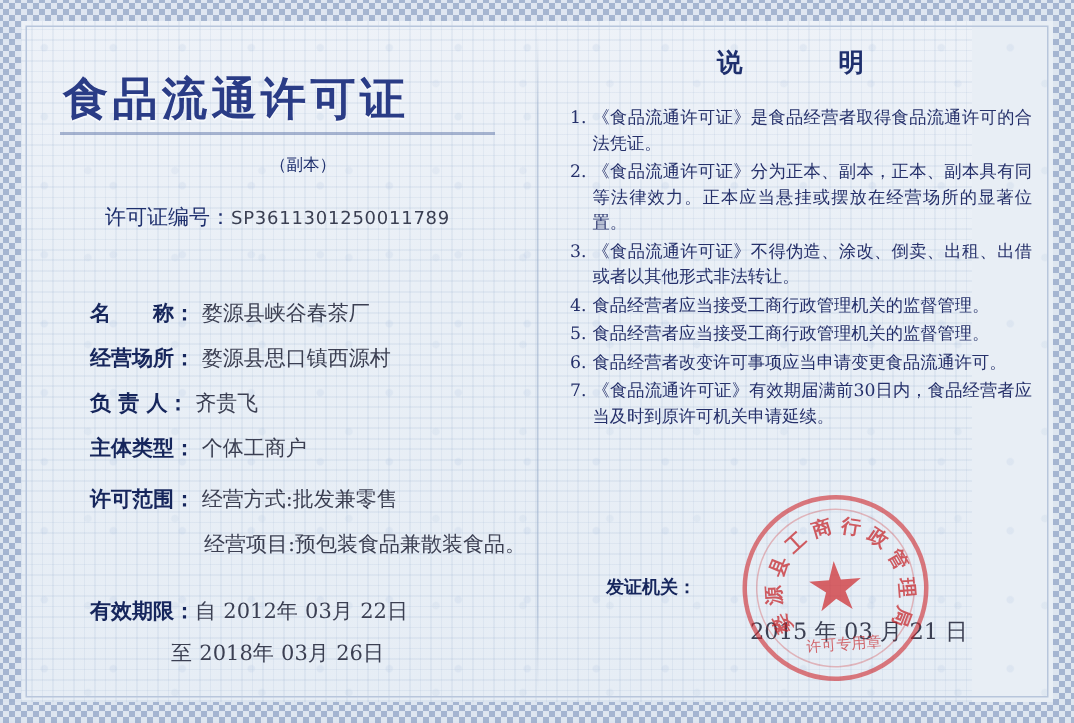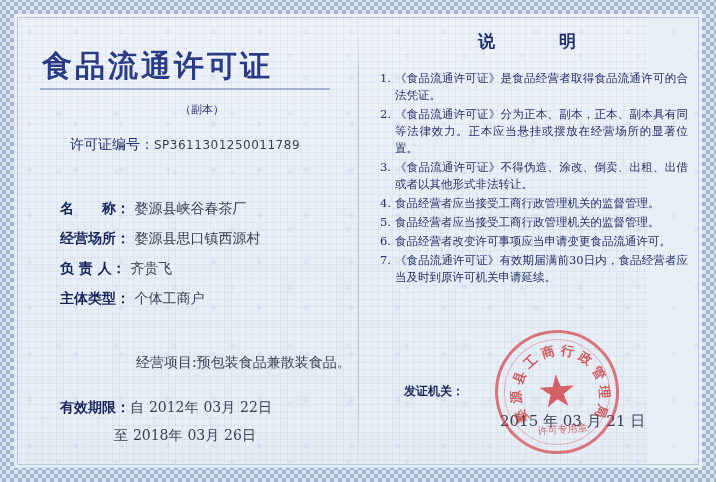--- a/index.html
+++ b/index.html
@@ -303,20 +303,24 @@
     </div>
     <div class="field f3">
       <span class="label">负 责 人：</span>
       <span class="value">齐贵飞</span>
     </div>
     <div class="field f4">
       <span class="label">主体类型：</span>
       <span class="value">个体工商户</span>
     </div>
 
+    <div class="field f5">
+      <span class="label">许可范围：</span>
+      <span class="value">经营方式:批发兼零售</span>
+    </div>
     <div class="field f5b">
       <span class="value">经营项目:预包装食品兼散装食品。</span>
     </div>
 
     <div class="valid v1">
       <span>有效期限：</span><span class="v">自</span>
       <span class="v">2012</span><span class="v">年</span>
       <span class="v">03</span><span class="v">月</span>
       <span class="v">22</span><span class="v">日</span>
     </div>

